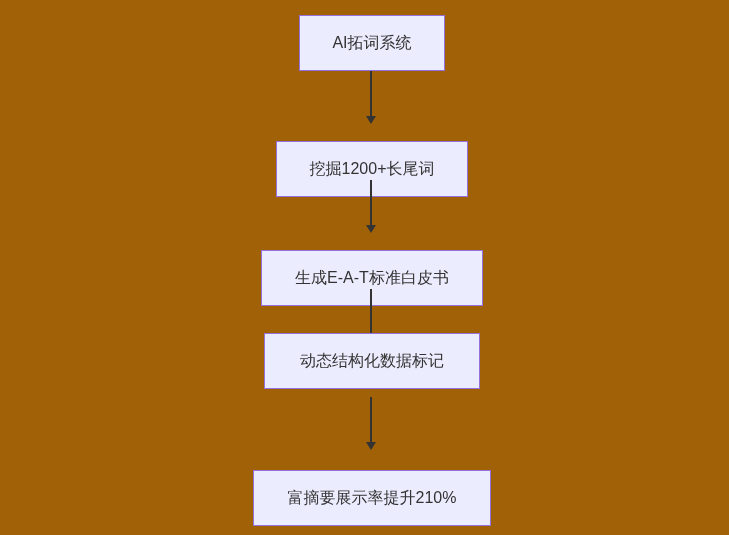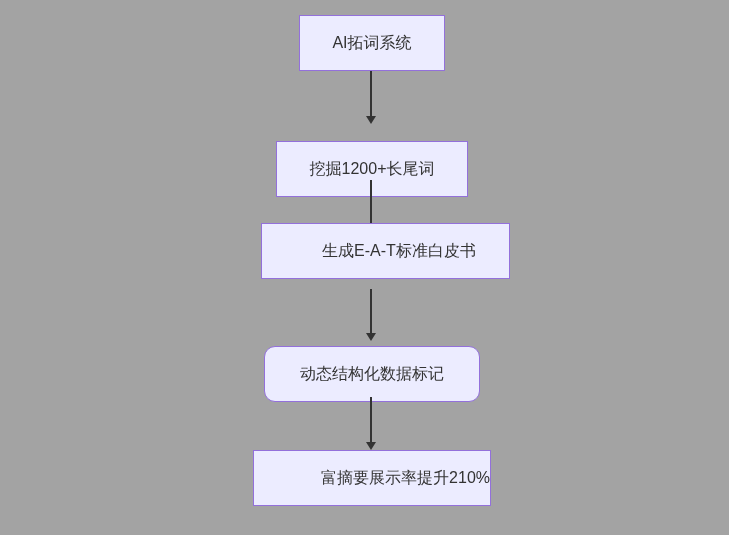--- a/index.html
+++ b/index.html
@@ -6,42 +6,42 @@
     margin: 0;
     padding: 0;
   }
   body {
     font-family: "Liberation Sans", "DejaVu Sans", sans-serif;
   }
   .canvas {
     position: relative;
     width: 729px;
     height: 535px;
-    background: #a3a3a3;
+    background: #a16207;
     overflow: hidden;
   }
   .flow-node {
     position: absolute;
     height: 54px;
     background: #ececff;
     border: 1px solid #9370db;
     box-sizing: content-box;
     display: flex;
     align-items: center;
     justify-content: center;
     font-size: 16px;
     color: #333333;
     white-space: nowrap;
   }
   
   .node-a { left: 299px; top: 15px;  width: 144px; }
   .node-b { left: 276px; top: 124px; width: 190px; margin-top: 17px; }
-  .node-c { left: 261px; top: 223px; width: 220px; padding-left: 27px; }
-  .node-d { left: 264px; top: 346px; width: 214px; border-radius: 11px; }
-  .node-e { left: 253px; top: 450px; width: 236px; justify-content: flex-end; }
+  .node-c { left: 261px; top: 250px; width: 220px; }
+  .node-d { left: 264px; top: 333px; width: 214px; }
+  .node-e { left: 253px; top: 470px; width: 236px; }
 
   .edge {
     position: absolute;
     left: 366px;
     width: 10px;
   }
   .edge-ab { top: 71px;  height: 53px; }
   .edge-bc { top: 180px; height: 53px; }
   .edge-cd { top: 289px; height: 52px; }
   .edge-de { top: 397px; height: 53px; }

